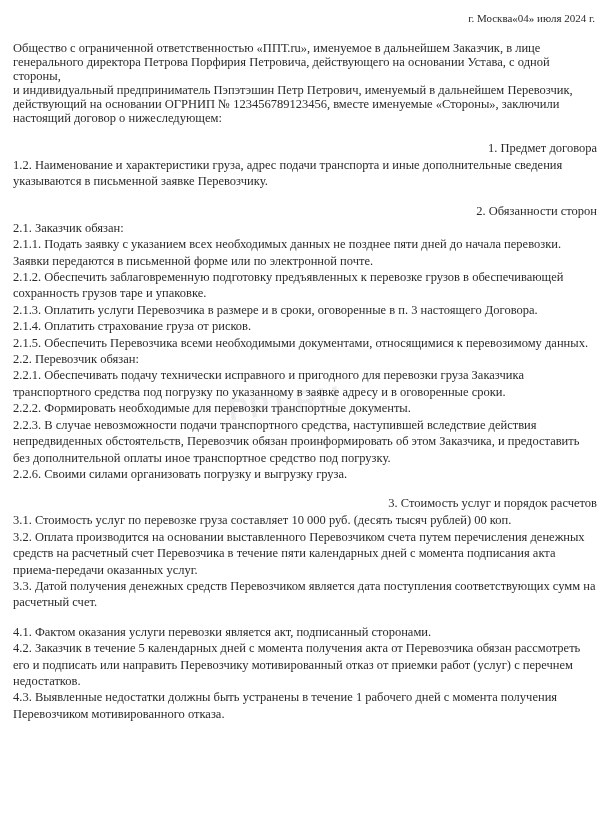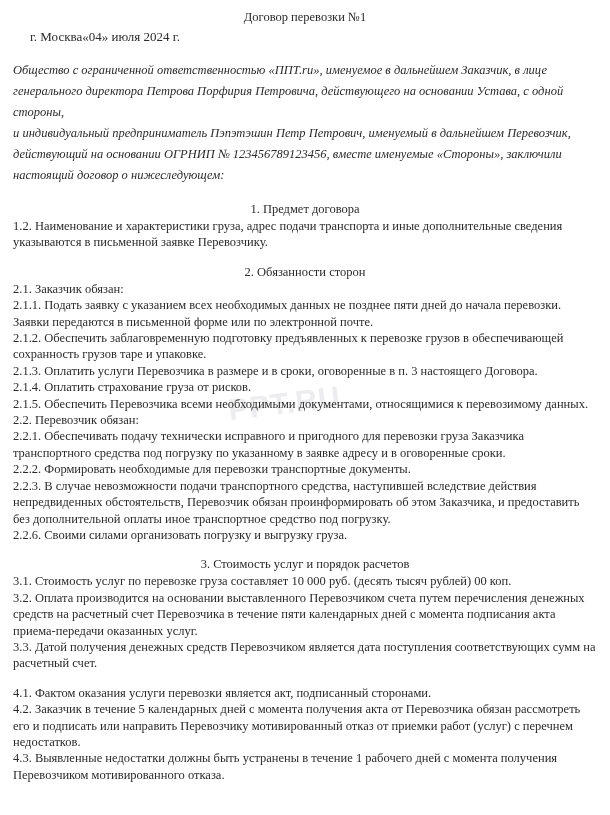--- a/index.html
+++ b/index.html
@@ -47,64 +47,62 @@
     z-index: 1;
   }
   .doc-title {
     text-align: center;
     font-size: 12.5px;
     line-height: 17px;
     margin: 0 0 2px 0;
   }
   .place-date {
     display: flex;
-    justify-content: flex-start;
-    font-size: 13px;
+    justify-content: flex-end;
+    font-size: 11px;
     line-height: 18px;
     margin: 0 0 14px 0;
     padding: 0 2px 0 17px;
   }
   .place-date .place { white-space: nowrap; }
   .place-date .date { white-space: nowrap; }
   p.para {
     margin: 0;
     font-size: 12.5px;
     line-height: 16.4px;
     text-align: left;
   }
   .preamble p.para {
-    line-height: 21px;
-    font-style: italic;
+    line-height: 14px;
   }
   .preamble {
     margin-bottom: 15px;
   }
   .section {
     margin-bottom: 0;
   }
   .section-heading {
-    text-align: center;
+    text-align: right;
     font-size: 12.5px;
     line-height: 17px;
     margin: 0 0 0 0;
   }
   .gap-before-section {
     height: 13px;
   }
 </style>
 </head>
 <body>
 
 <div id="page">
 
   <div class="watermark">PPT.RU</div>
 
   <div class="content">
 
-    <div class="doc-title">Договор перевозки №1</div>
 
     <div class="place-date">
       <span class="place">г. Москва</span>
       <span class="date">«04» июля 2024 г.</span>
     </div>
 
     <div class="preamble">
       <p class="para">Общество с ограниченной ответственностью «ППТ.ru», именуемое в дальнейшем Заказчик, в лице генерального директора Петрова Порфирия Петровича, действующего на основании Устава, с одной стороны,</p>
       <p class="para">и индивидуальный предприниматель Пэпэтэшин Петр Петрович, именуемый в дальнейшем Перевозчик, действующий на основании ОГРНИП № 123456789123456, вместе именуемые «Стороны», заключили настоящий договор о нижеследующем:</p>
     </div>

